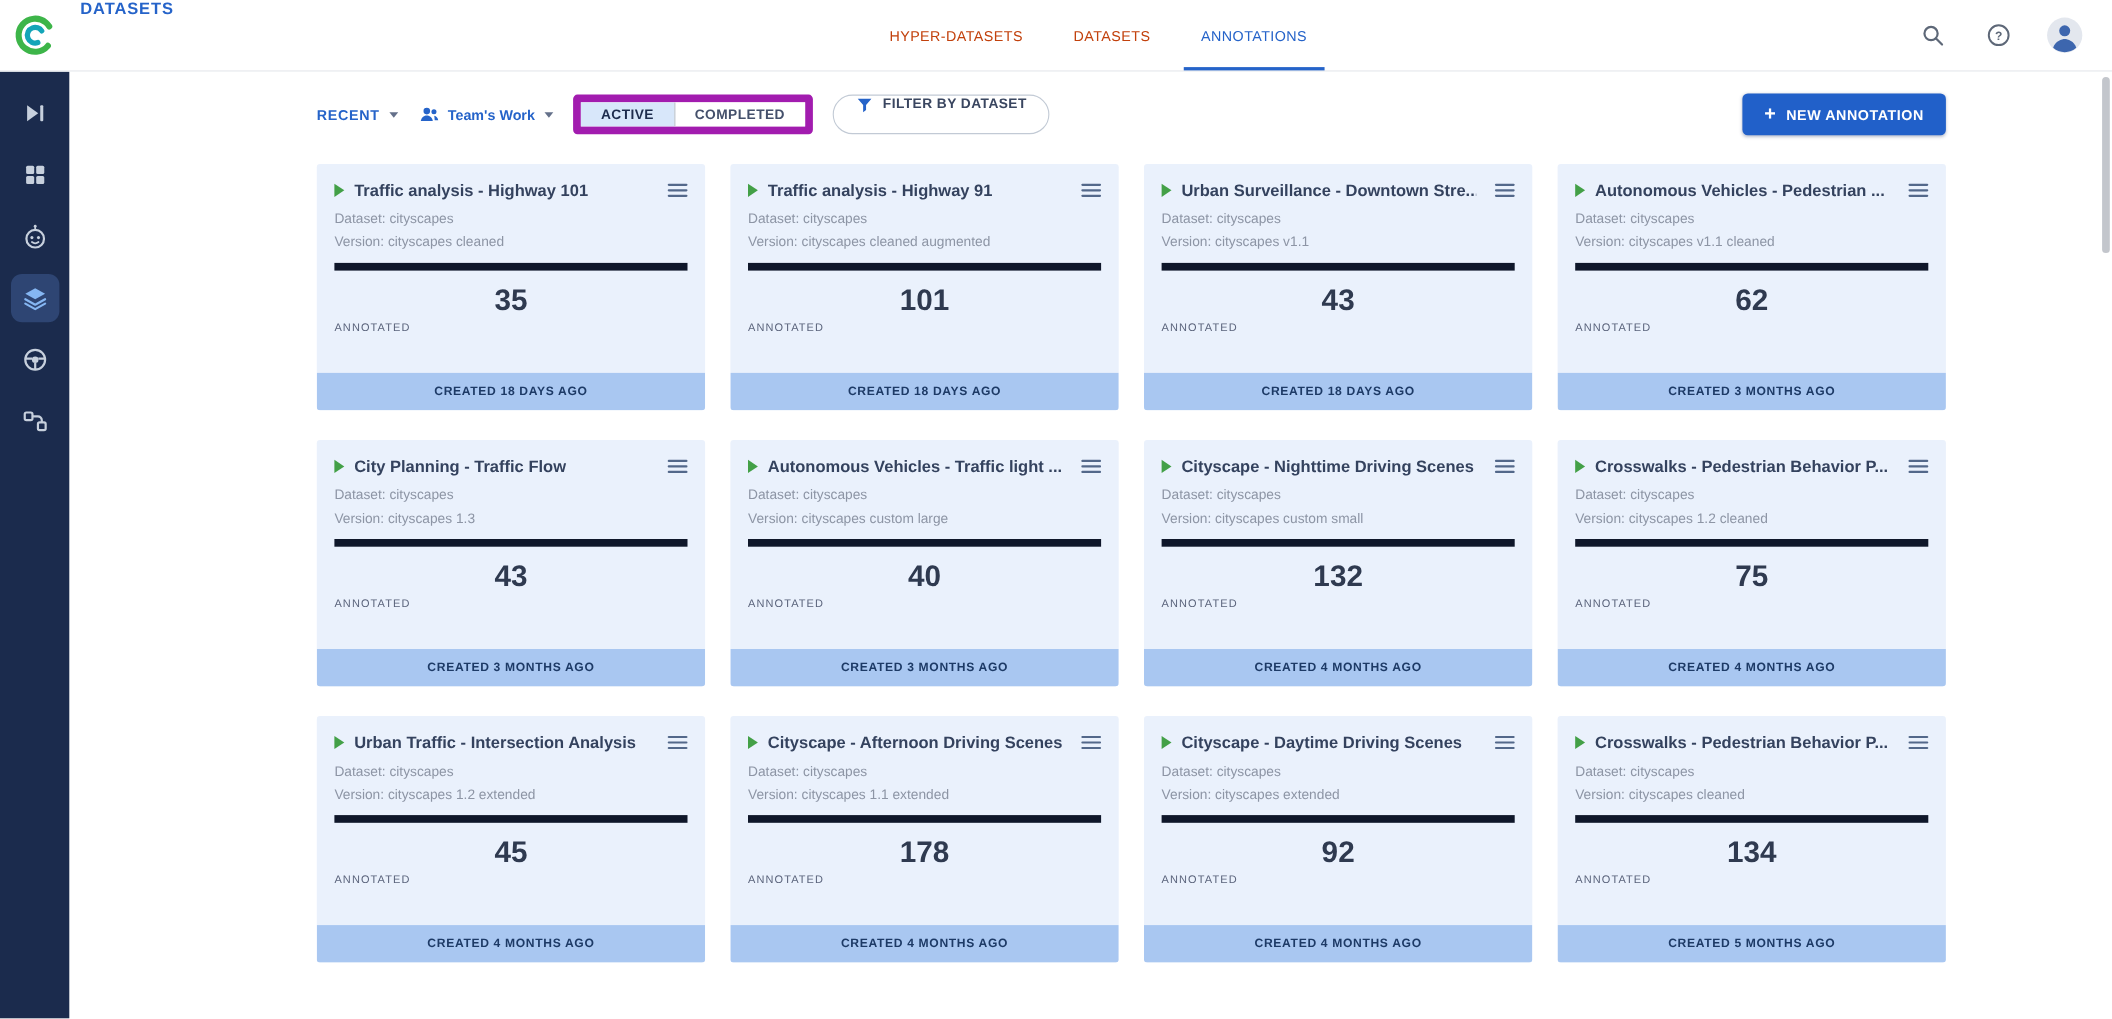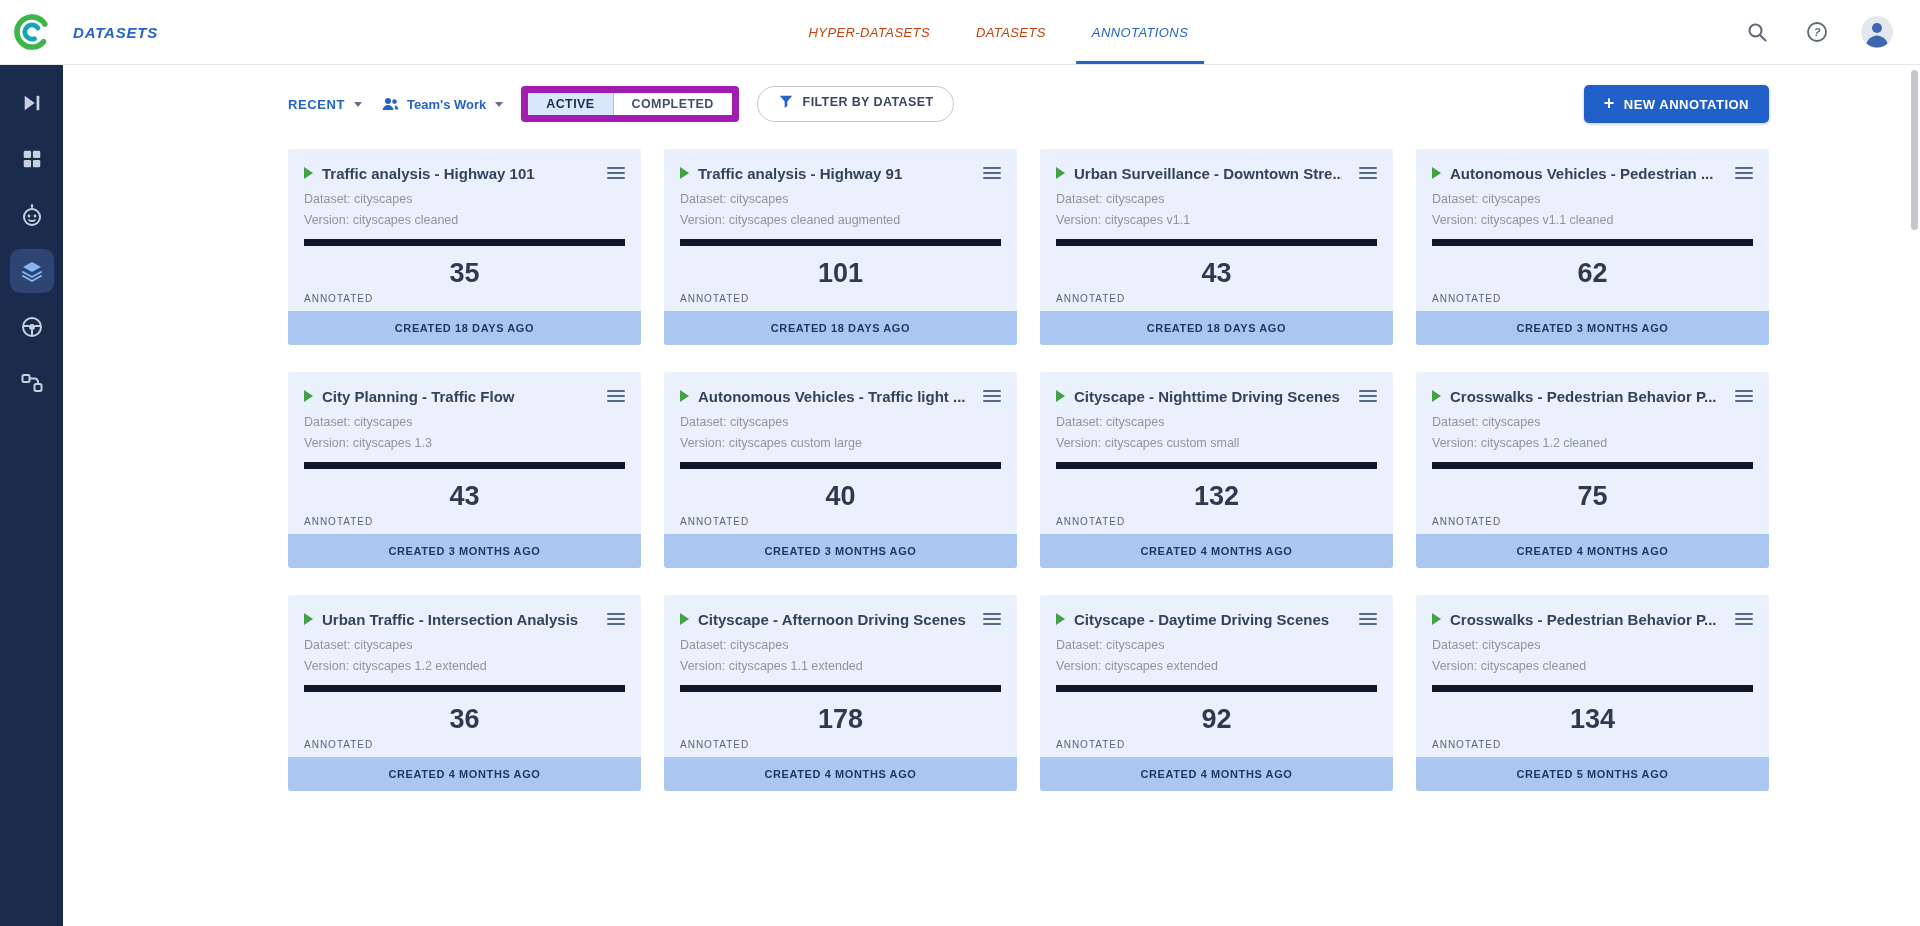--- a/index.html
+++ b/index.html
@@ -1,19 +1,19 @@
 <!DOCTYPE html>
 <html><head>
 <meta charset="utf-8">
 <style>
   * { margin:0; padding:0; box-sizing:border-box; }
   html,body { width:1920px; height:926px; overflow:hidden; font-family:"Liberation Sans", sans-serif; background:#fff; }
 
   
-  .topbar { height:65px; background:#fff; border-bottom:1px solid #e4e7ec; display:flex; align-items:center; position:relative; z-index:5;font-style:italic; }
+  .topbar { height:65px; background:#fff; border-bottom:1px solid #e4e7ec; display:flex; position:relative; z-index:5; }
   .logo-box { width:63px; display:flex; justify-content:center; align-items:center; cursor:pointer; }
   .page-title { color:#2563c9; font-weight:bold; font-size:15px; letter-spacing:0.8px; margin-left:10px; }
   .tabs { position:absolute; left:52%; transform:translateX(-50%); display:flex; gap:46px; height:100%; align-items:stretch; }
   .tab { position:relative; display:flex; align-items:center; font-size:13px; letter-spacing:0.4px; color:#c2410c; cursor:pointer; font-weight:500; }
   .tab.active { color:#2563c9; }
   .tab.active::after { content:''; position:absolute; left:-16px; right:-16px; bottom:0; height:3px; background:#2563c9; }
   .topbar-actions { margin-left:auto; display:flex; align-items:center; gap:26px; padding-right:26px; }
   .icon-btn { width:34px; height:34px; display:flex; align-items:center; justify-content:center; cursor:pointer; }
 
   
@@ -26,27 +26,27 @@
 
   
   .toolbar { margin:20px 0 0 182px; width:1481px; display:flex; align-items:center; gap:18px; }
   .dropdown { display:flex; align-items:center; gap:7px; color:#2563c9; font-size:13px; font-weight:600; cursor:pointer; }
   .dropdown.sort { letter-spacing:0.6px; }
   .caret { width:0; height:0; border-left:4px solid transparent; border-right:4px solid transparent; border-top:5px solid #64708a; margin-left:2px; }
   .segmented { display:flex; border:7px solid #a21caf; border-radius:4px; overflow:hidden; height:36px; background:#fff; }
   .seg-btn { padding:0 18px; display:flex; align-items:center; font-size:12.5px; letter-spacing:0.4px; color:#44506b; font-weight:600; cursor:pointer; background:#fff; }
   .seg-btn + .seg-btn { border-left:1px solid #b6bfcb; }
   .seg-btn.selected { background:#d8e7fa; color:#1d2c4d; }
-  .filter-btn { height:36px; border:1px solid #c2cad5; border-radius:18px; display:flex; align-items:flex-end; gap:9px; padding:12px 20px; font-size:12.5px; letter-spacing:0.4px; color:#3a4660; font-weight:600; background:#fff; cursor:pointer; }
+  .filter-btn { height:36px; border:1px solid #c2cad5; border-radius:18px; display:flex; align-items:flex-start; gap:9px; padding:0 20px; font-size:12.5px; letter-spacing:0.4px; color:#3a4660; font-weight:600; background:#fff; cursor:pointer; }
   .new-btn { margin-left:auto; height:38px; background:#2160c9; color:#fff; border:none; border-radius:5px; display:flex; align-items:center; gap:9px; padding:0 20px; font-size:13px; font-weight:700; letter-spacing:0.5px; cursor:pointer; box-shadow:0 1px 3px rgba(20,40,90,0.3); }
   .plus { font-size:18px; font-weight:700; line-height:1; margin-top:-2px; }
 
   
   .grid { margin:26px 0 0 182px; display:grid; grid-template-columns:repeat(4,353px); column-gap:23px; row-gap:27px; }
-  .card { position:relative; background:#eaf1fc; height:196px; border-radius:3px; overflow:hidden; cursor:pointer; }
+  .card { position:relative; background:#eaf1fc; height:224px; border-radius:3px; overflow:hidden; cursor:pointer; }
   .card-top { padding:14px 16px 0; }
   .card-head { display:flex; align-items:center; gap:9px; }
   .play { width:0; height:0; border-top:6px solid transparent; border-bottom:6px solid transparent; border-left:9px solid #43a047; flex-shrink:0; }
   .card-title { font-size:15px; font-weight:600; color:#34425e; white-space:nowrap; overflow:hidden; flex:1; }
   .menu { margin-left:auto; display:flex; flex-direction:column; gap:3px; padding:4px 0 4px 8px; cursor:pointer; flex-shrink:0; }
   .menu i { display:block; width:18px; height:2px; background:#53688a; border-radius:1px; }
   .meta { font-size:12.5px; color:#8d95a5; margin-top:9px; }
   .meta.version { margin-top:7px; padding-bottom:12px; border-bottom:7px solid #0f172a; }
   .count { text-align:center; font-size:27px; font-weight:700; color:#2f3a50; margin-top:12px; }
   .annotated { text-align:left; font-size:10px; color:#59627a; letter-spacing:1px; margin-top:4px; }
@@ -338,21 +338,21 @@
         <span class="play"></span>
         <span class="card-title">Urban Traffic - Intersection Analysis</span>
         <span class="menu">
                 <i></i>
                 <i></i>
                 <i></i>
               </span>
       </div>
       <div class="meta">Dataset: cityscapes</div>
       <div class="meta version">Version: cityscapes 1.2 extended</div>
-      <div class="count">36</div>
+      <div class="count">45</div>
       <div class="annotated">ANNOTATED</div>
     </div>
     <div class="card-footer">CREATED 4 MONTHS AGO</div>
   </article>
 
   <article class="card">
     <div class="card-top">
       <div class="card-head">
         <span class="play"></span>
         <span class="card-title">Cityscape - Afternoon Driving Scenes</span>

